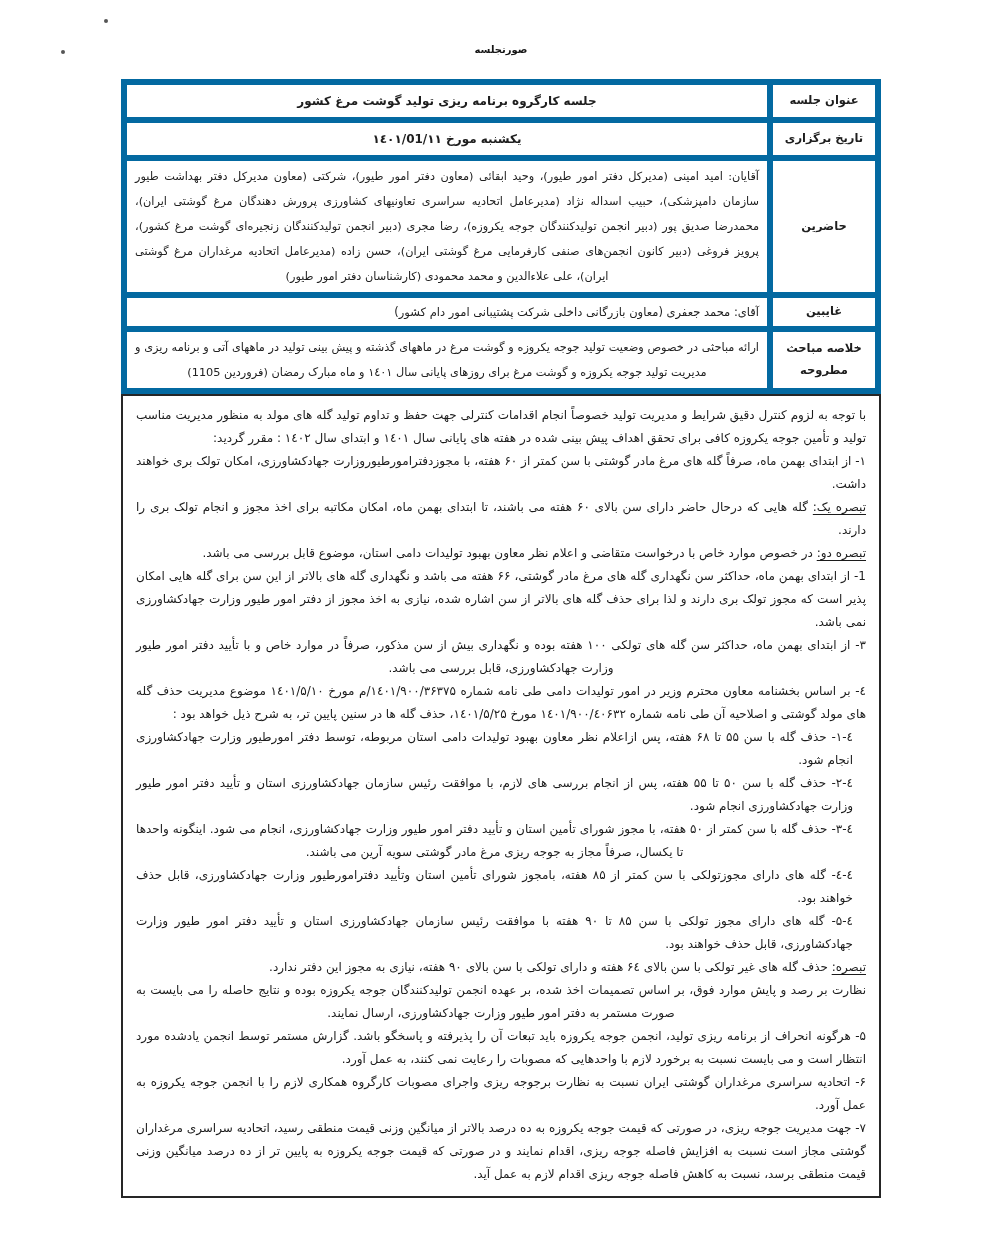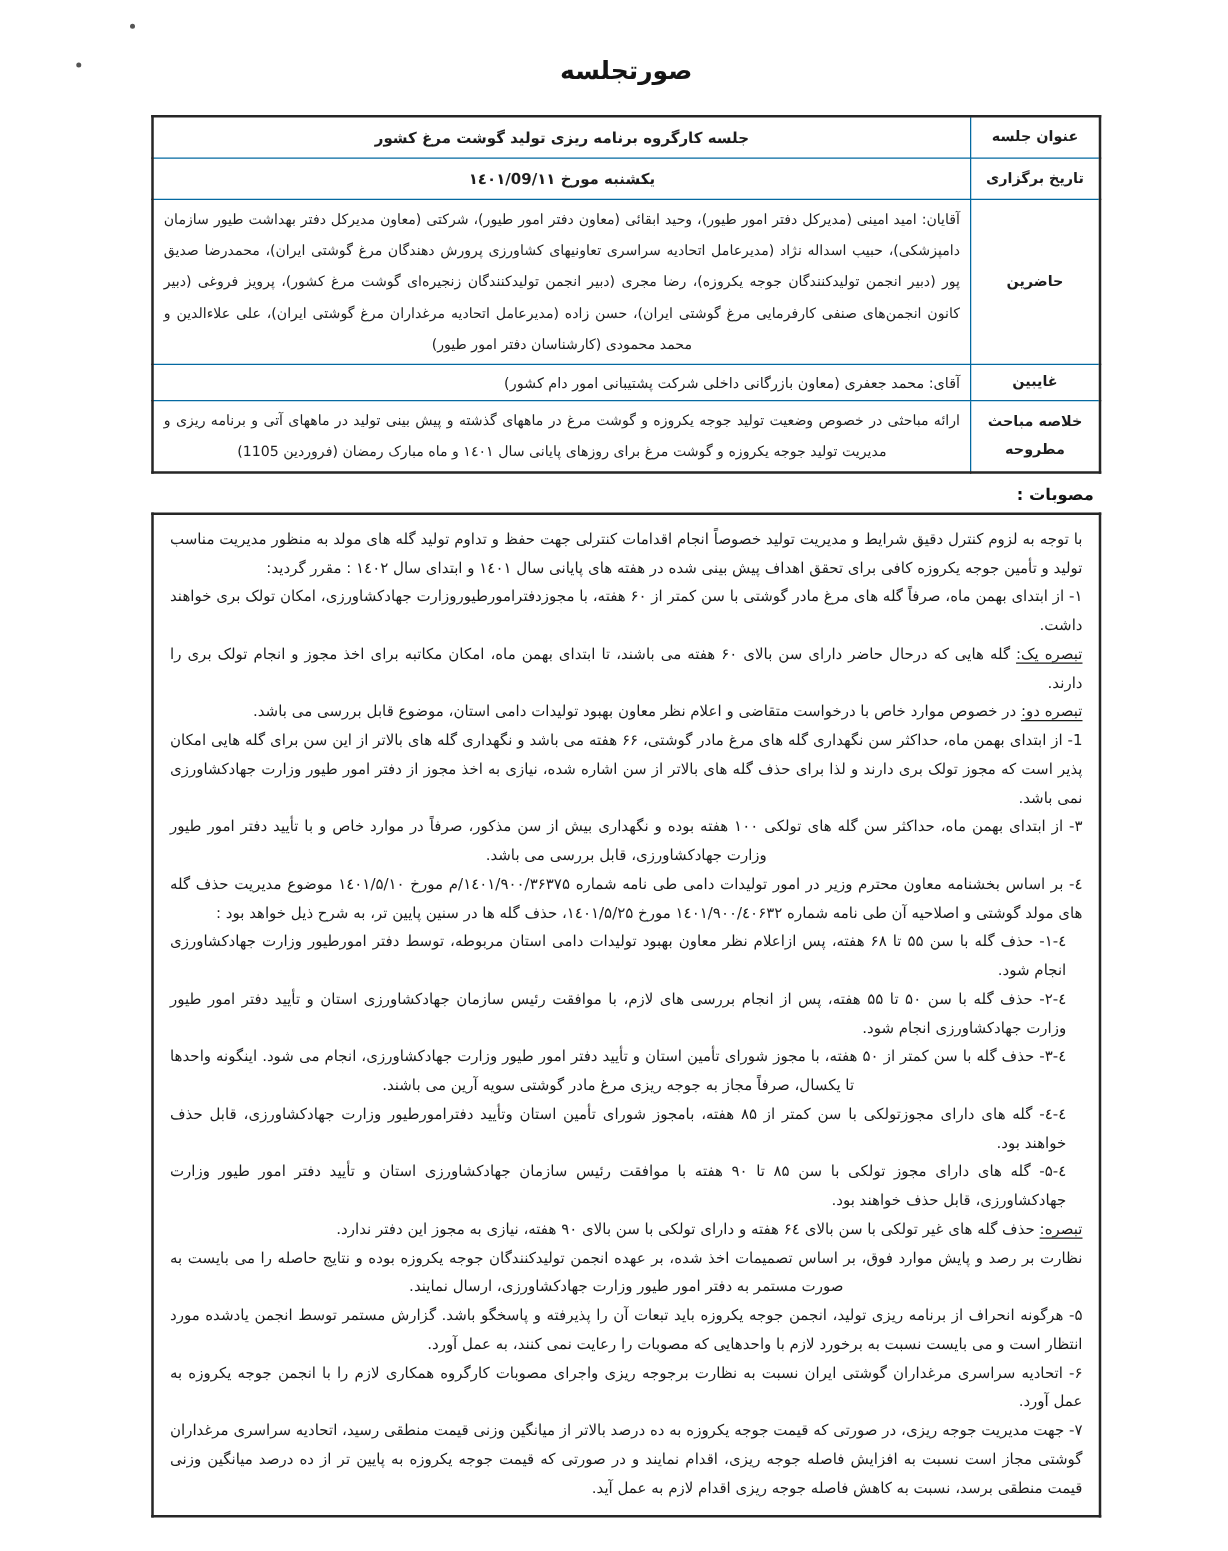--- a/index.html
+++ b/index.html
@@ -14,32 +14,32 @@
   }
   .speck{position:absolute;width:4px;height:4px;border-radius:50%;background:#555;}
   .s1{left:104px;top:19px;}
   .s2{left:61px;top:50px;}
 
   .doc{width:760px;margin:0 101px 0 121px;}
 
   .doc-title{
     margin:0;padding-top:44px;
     text-align:center;
-    font-size:20px;font-weight:bold;color:#151515;
+    font-size:10px;font-weight:bold;color:#151515;
     letter-spacing:1px;
   }
 
   table{border-collapse:collapse;}
   .info-table{
     width:760px;margin-top:24px;
     border:2px solid #262626;
     font-size:11.5px;
   }
   .info-table td{
-    border:1px solid #0369a1;
+    border:6px solid #0369a1;
     padding:3px 8px;
     vertical-align:middle;
   }
   .info-table td.lbl{
     width:86px;
     text-align:center;
     font-weight:bold;
     font-size:11.5px;
     line-height:1.9;
   }
@@ -94,38 +94,37 @@
     <h1 class="doc-title">صورتجلسه</h1>
 
     <table class="info-table">
       <tbody>
           <tr>
         <td class="lbl">عنوان جلسه</td>
         <td class="val-center">جلسه کارگروه برنامه ریزی تولید گوشت مرغ کشور</td>
       </tr>
       <tr>
         <td class="lbl">تاریخ برگزاری</td>
-        <td class="val-center">یکشنبه مورخ ۱٤۰۱/09/۱۱</td>
+        <td class="val-center">یکشنبه مورخ ۱٤۰۱/01/۱۱</td>
       </tr>
       <tr>
         <td class="lbl">حاضرین</td>
         <td class="val-just">آقایان: امید امینی (مدیرکل دفتر امور طیور)، وحید ابقائی (معاون دفتر امور طیور)، شرکتی (معاون مدیرکل دفتر بهداشت طیور سازمان دامپزشکی)، حبیب اسداله نژاد (مدیرعامل اتحادیه سراسری تعاونیهای کشاورزی پرورش دهندگان مرغ گوشتی ایران)، محمدرضا صدیق پور (دبیر انجمن تولیدکنندگان جوجه یکروزه)، رضا مجری (دبیر انجمن تولیدکنندگان زنجیره‌ای گوشت مرغ کشور)، پرویز فروغی (دبیر کانون انجمن‌های صنفی کارفرمایی مرغ گوشتی ایران)، حسن زاده (مدیرعامل اتحادیه مرغداران مرغ گوشتی ایران)، علی علاءالدین و محمد محمودی (کارشناسان دفتر امور طیور)</td>
       </tr>
       <tr>
         <td class="lbl">غایبین</td>
         <td class="val-simple">آقای: محمد جعفری (معاون بازرگانی داخلی شرکت پشتیبانی امور دام کشور)</td>
       </tr>
       <tr>
         <td class="lbl">خلاصه مباحث مطروحه</td>
         <td class="val-just">ارائه مباحثی در خصوص وضعیت تولید جوجه یکروزه و گوشت مرغ در ماههای گذشته و پیش بینی تولید در ماههای آتی و برنامه ریزی و مدیریت تولید جوجه یکروزه و گوشت مرغ برای روزهای پایانی سال ۱٤۰۱ و ماه مبارک رمضان (فروردین 1105)</td>
       </tr>
     </tbody>
       </table>
 
-    <div class="res-heading">مصوبات :</div>
 
     <table class="res-table">
       <tbody>
       <tr>
         <td class="body">
           <p class="rp">با توجه به لزوم کنترل دقیق شرایط و مدیریت تولید خصوصاً انجام اقدامات کنترلی جهت حفظ و تداوم تولید گله های مولد به منظور مدیریت مناسب تولید و تأمین جوجه یکروزه کافی برای تحقق اهداف پیش بینی شده در هفته های پایانی سال ۱٤۰۱ و ابتدای سال ۱٤۰۲ : مقرر گردید:</p>
           <p class="rp">۱- از ابتدای بهمن ماه، صرفاً گله های مرغ مادر گوشتی با سن کمتر از ۶۰ هفته، با مجوزدفترامورطیوروزارت جهادکشاورزی، امکان تولک بری خواهند داشت.</p>
           <p class="rp"><span class="u">تبصره یک:</span><span> گله هایی که درحال حاضر دارای سن بالای ۶۰ هفته می باشند، تا ابتدای بهمن ماه، امکان مکاتبه برای اخذ مجوز و انجام تولک بری را دارند.</span></p>
           <p class="rp"><span class="u">تبصره دو:</span><span> در خصوص موارد خاص با درخواست متقاضی و اعلام نظر معاون بهبود تولیدات دامی استان، موضوع قابل بررسی می باشد.</span></p>
           <p class="rp">1- از ابتدای بهمن ماه، حداکثر سن نگهداری گله های مرغ مادر گوشتی، ۶۶ هفته می باشد و نگهداری گله های بالاتر از این سن برای گله هایی امکان پذیر است که مجوز تولک بری دارند و لذا برای حذف گله های بالاتر از سن اشاره شده، نیازی به اخذ مجوز از دفتر امور طیور وزارت جهادکشاورزی نمی باشد.</p>

